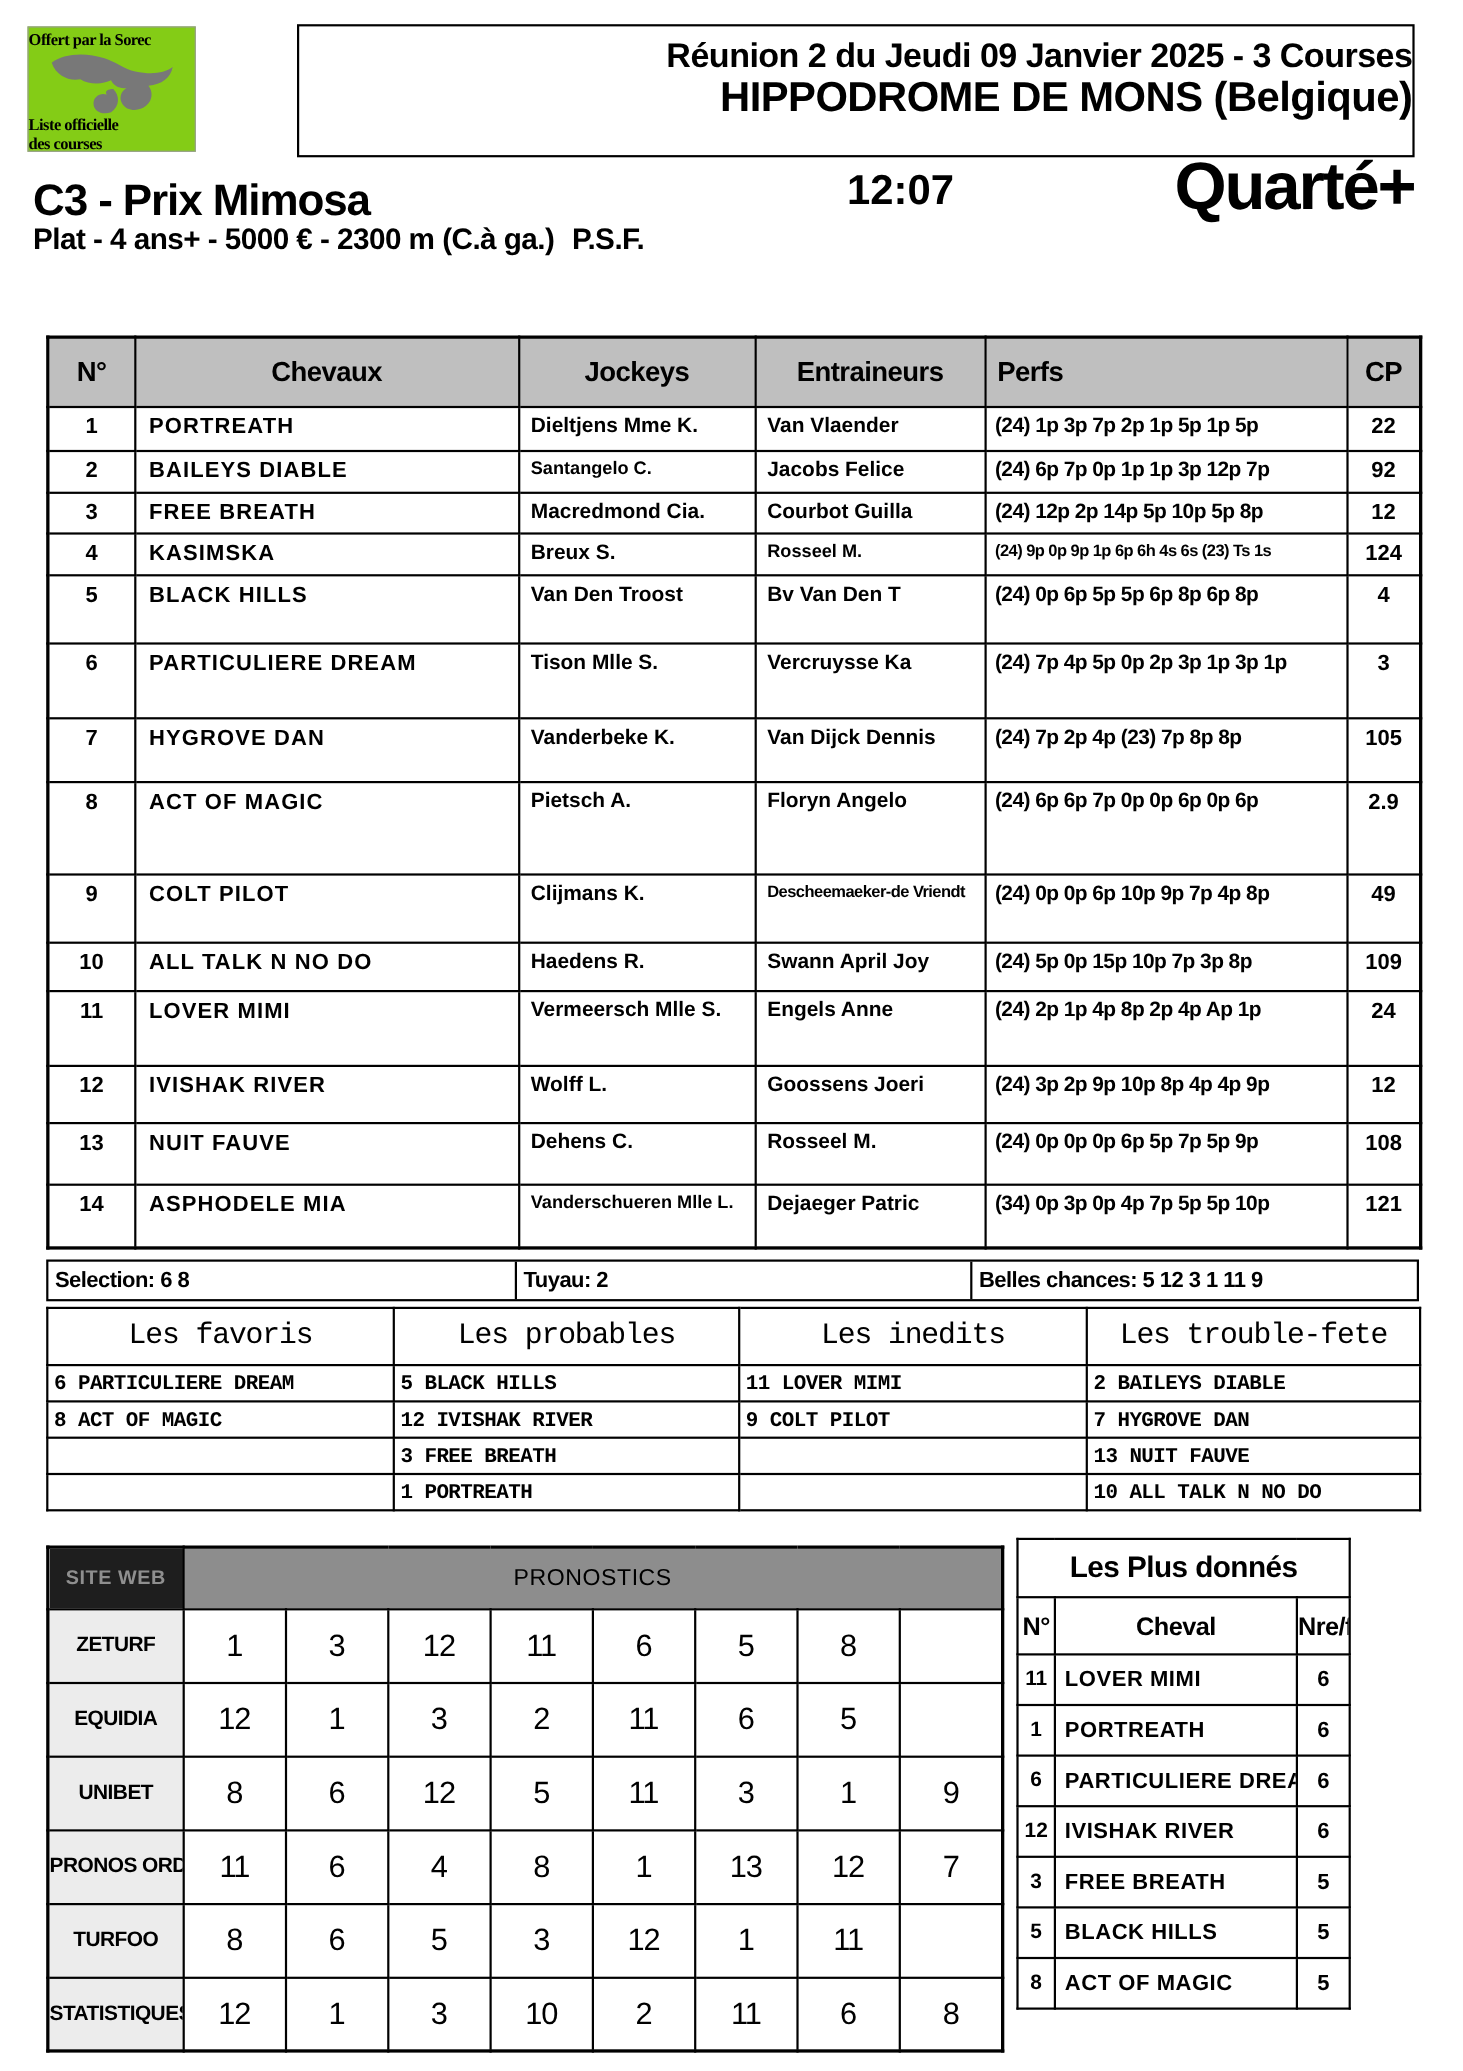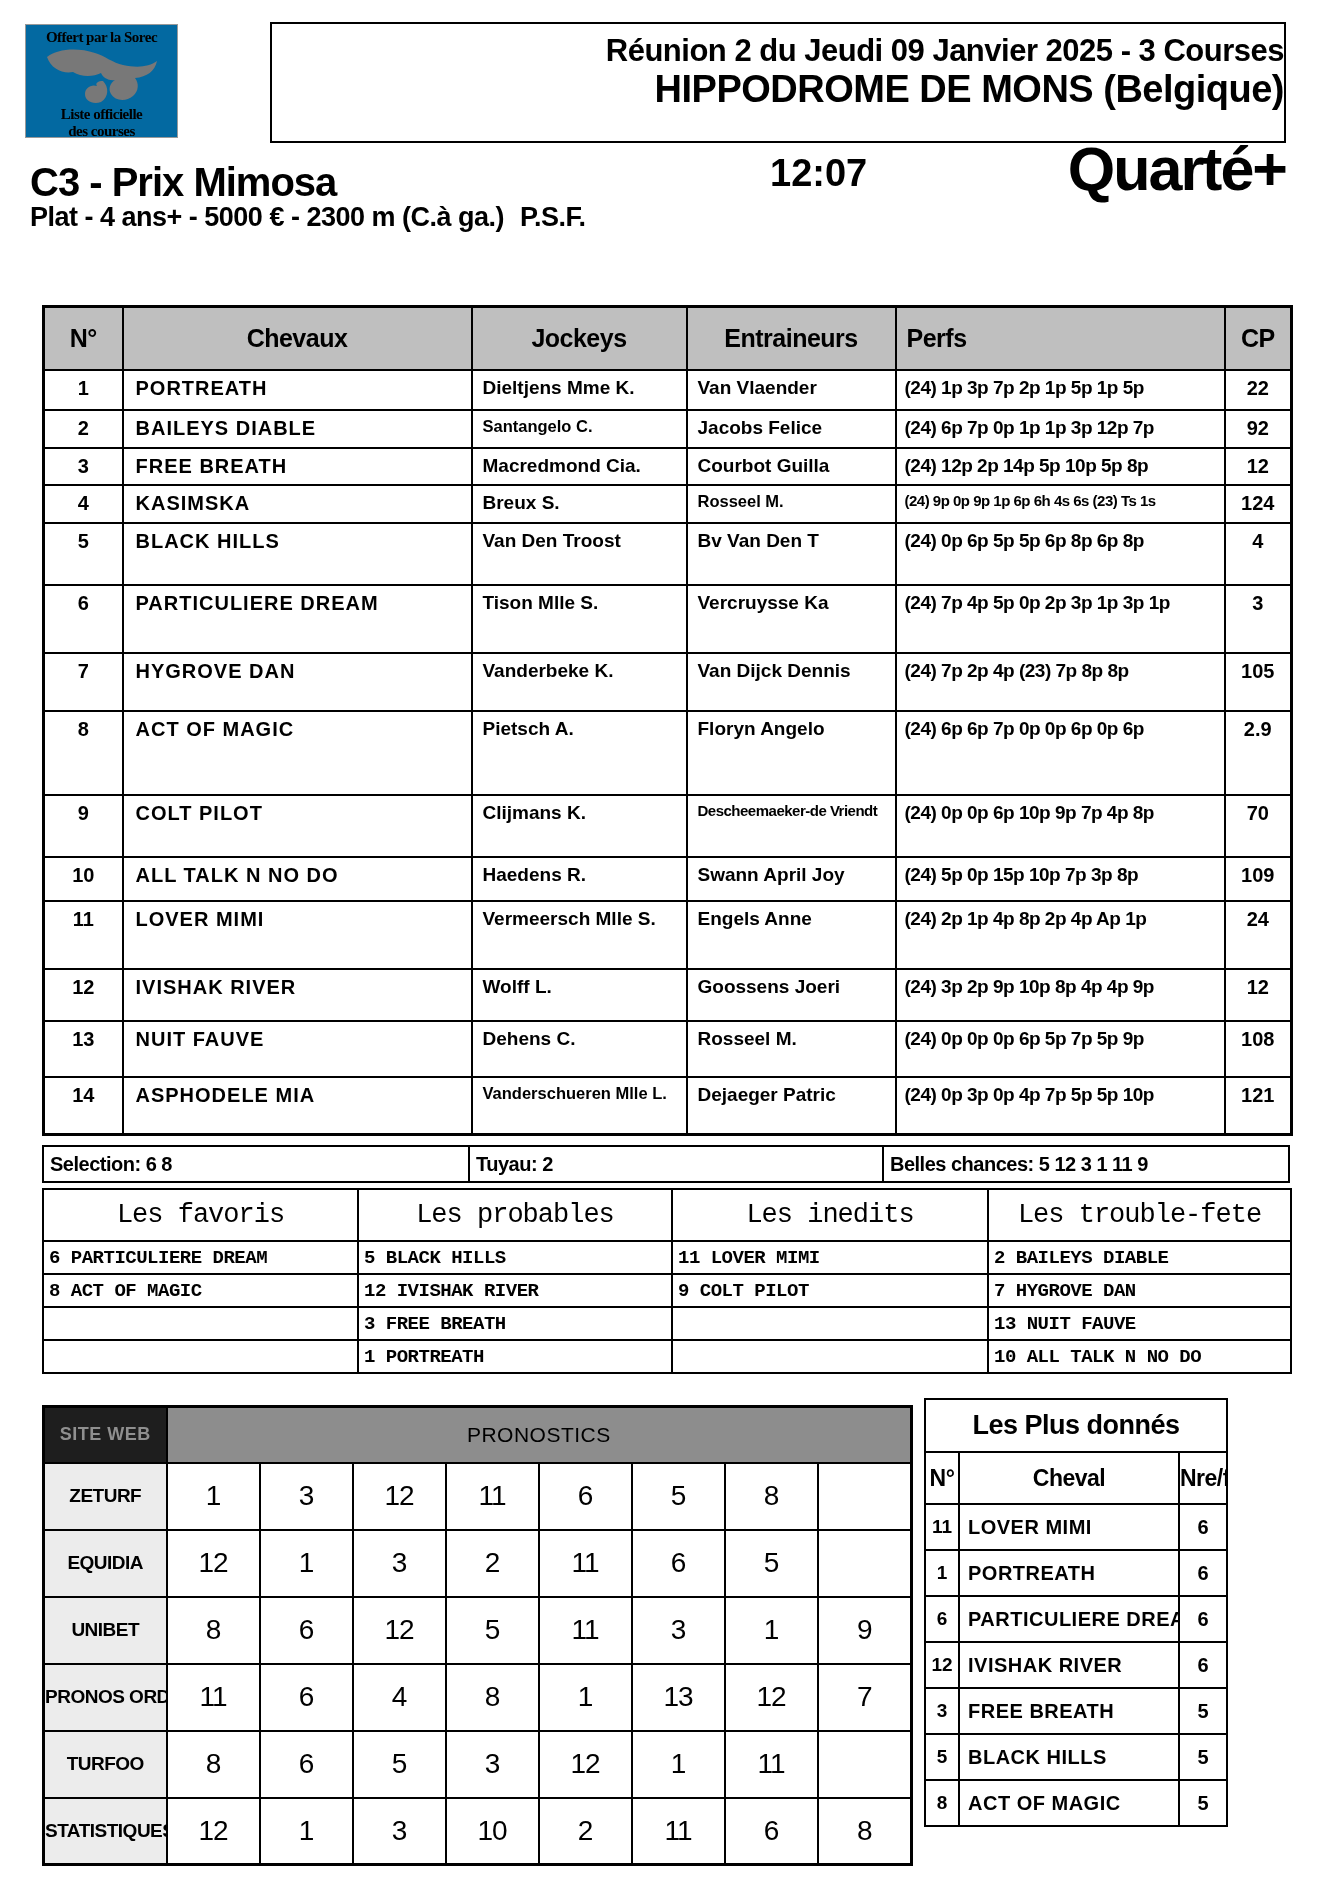--- a/index.html
+++ b/index.html
@@ -6,21 +6,21 @@
   html,body { background:#fff; }
   body {
     width:1330px; height:1883px; position:relative;
     font-family:"Liberation Sans", sans-serif; color:#000;
   }
   .page { position:absolute; inset:0; background:#fff; }
 
   
   .logo-box {
     position:absolute; left:25px; top:24px; width:153px; height:114px;
-    border:1px solid #999; background:#0369a1; text-align:center;
+    border:1px solid #999; background:#84cc16; 
     font-family:"Liberation Serif", serif; font-weight:700;
     padding-top:4px;
   }
   .logo-box .l1 { font-size:15px; letter-spacing:-0.5px; }
   .logo-box .l2 { font-size:15px; line-height:17px; letter-spacing:-0.5px; }
   .logo-box svg { display:block; margin:1px auto 1px auto; }
 
   
   .title-box {
     position:absolute; left:270px; top:22px; width:1016px; height:121px;
@@ -199,21 +199,21 @@
         <td class="trainer">Floryn Angelo</td>
         <td class="perfs">(24) 6p 6p 7p 0p 0p 6p 0p 6p</td>
         <td class="cp">2.9</td>
       </tr>
       <tr style="height:62px">
         <td class="num">9</td>
         <td class="horse">COLT PILOT</td>
         <td class="jockey">Clijmans K.</td>
         <td class="trainer xs">Descheemaeker-de Vriendt</td>
         <td class="perfs">(24) 0p 0p 6p 10p 9p 7p 4p 8p</td>
-        <td class="cp">70</td>
+        <td class="cp">49</td>
       </tr>
       <tr style="height:44px">
         <td class="num">10</td>
         <td class="horse">ALL TALK N NO DO</td>
         <td class="jockey">Haedens R.</td>
         <td class="trainer">Swann April Joy</td>
         <td class="perfs">(24) 5p 0p 15p 10p 7p 3p 8p</td>
         <td class="cp">109</td>
       </tr>
       <tr style="height:68px">
@@ -238,21 +238,21 @@
         <td class="jockey">Dehens C.</td>
         <td class="trainer">Rosseel M.</td>
         <td class="perfs">(24) 0p 0p 0p 6p 5p 7p 5p 9p</td>
         <td class="cp">108</td>
       </tr>
       <tr style="height:58px">
         <td class="num">14</td>
         <td class="horse">ASPHODELE MIA</td>
         <td class="jockey sm">Vanderschueren Mlle L.</td>
         <td class="trainer">Dejaeger Patric</td>
-        <td class="perfs">(24) 0p 3p 0p 4p 7p 5p 5p 10p</td>
+        <td class="perfs">(34) 0p 3p 0p 4p 7p 5p 5p 10p</td>
         <td class="cp">121</td>
       </tr>
     </tbody>
   </table>
 
   <div class="selbar">
     <div class="cell">Selection: 6 8</div>
     <div class="cell">Tuyau: 2</div>
     <div class="cell">Belles chances: 5 12 3 1 11 9</div>
   </div>

